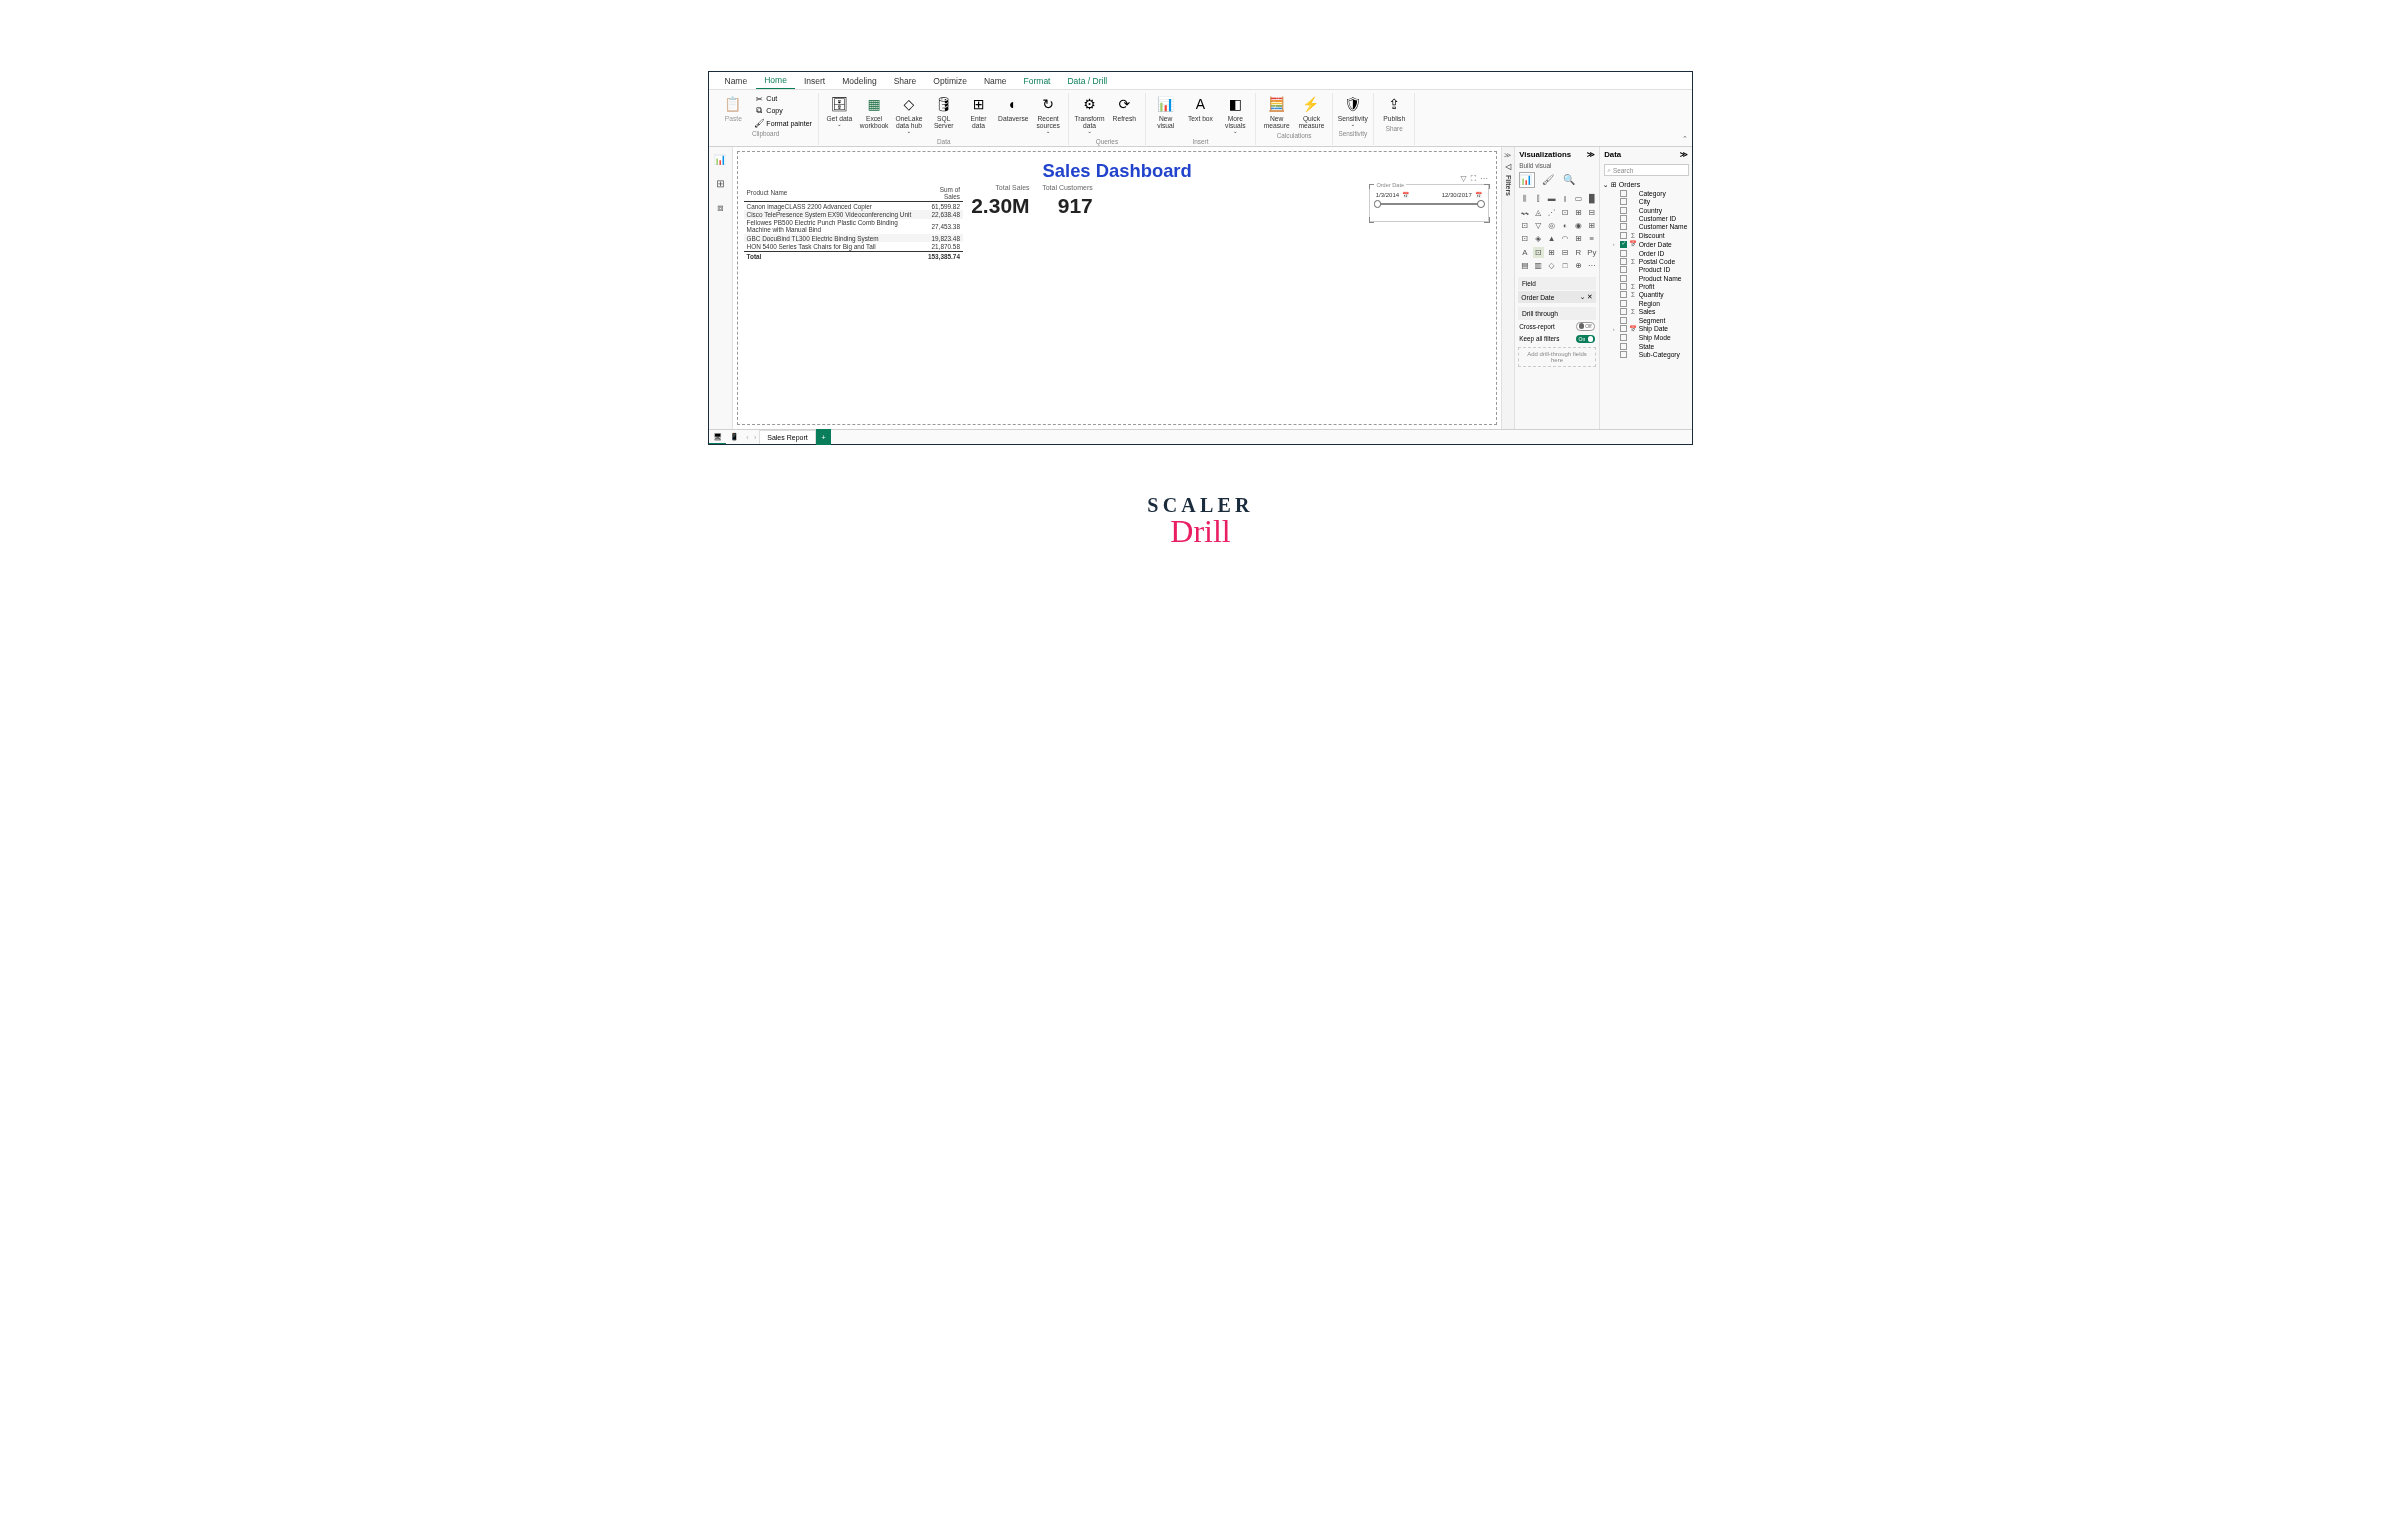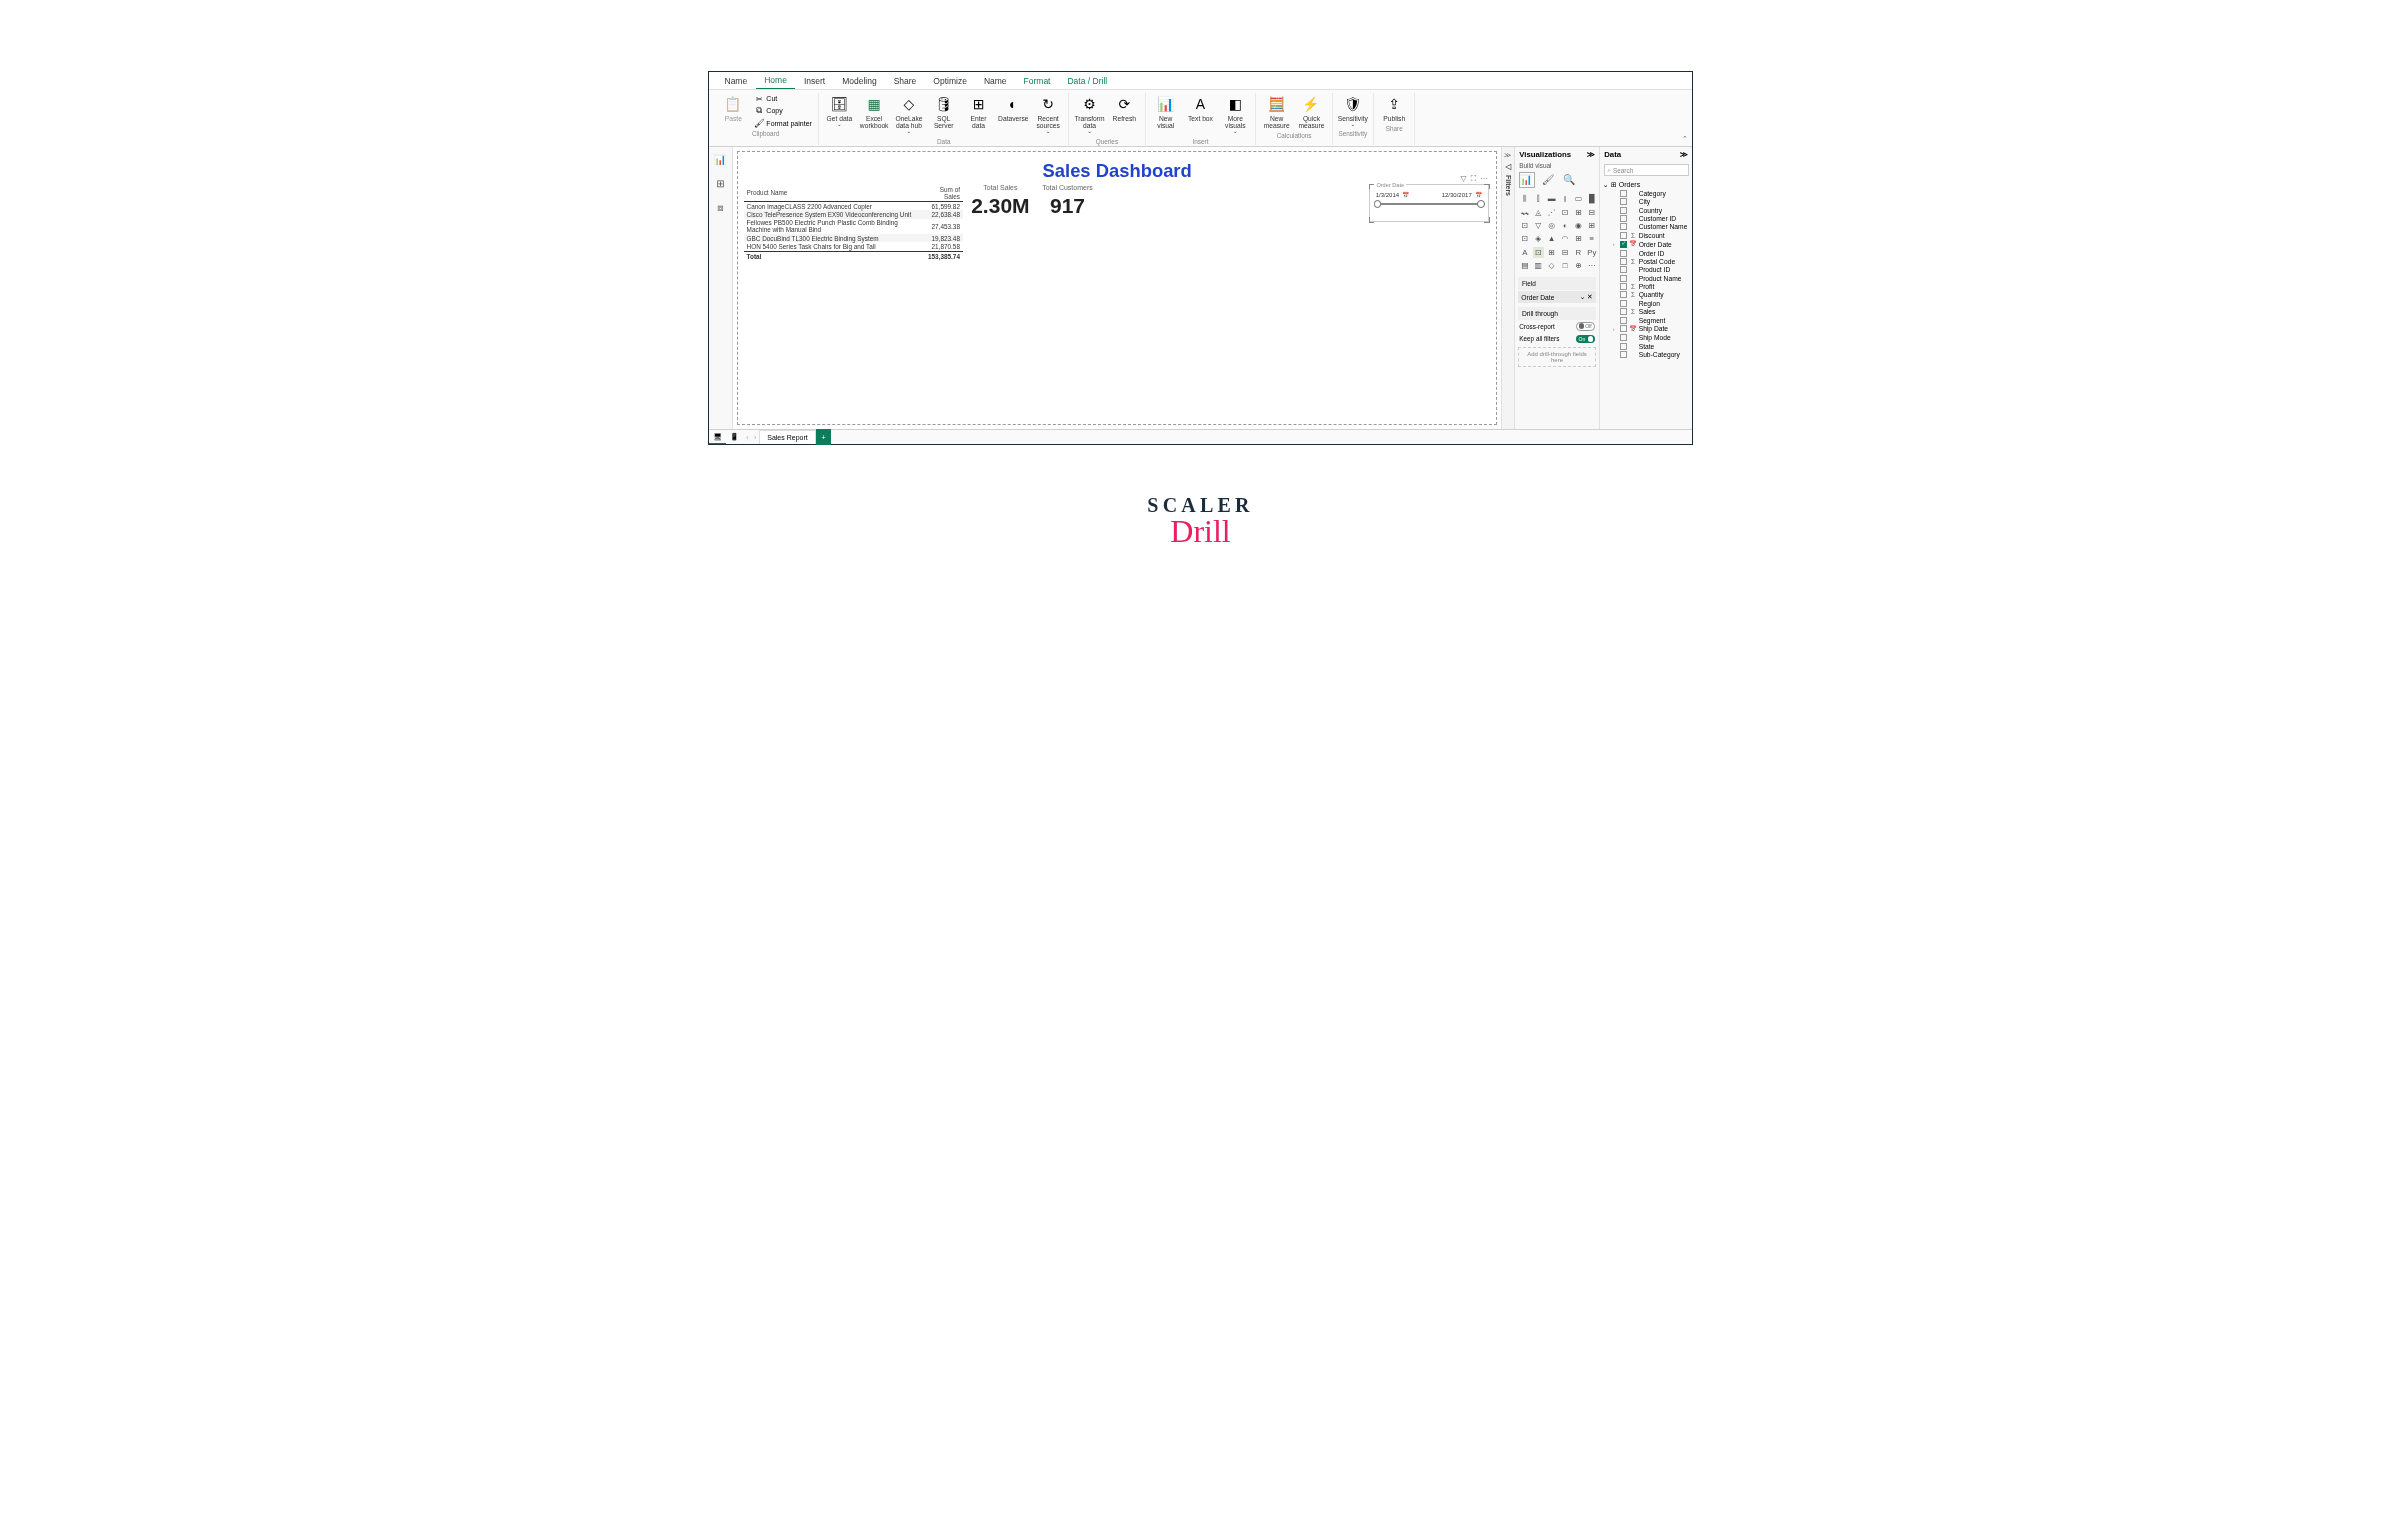--- a/index.html
+++ b/index.html
@@ -40,21 +40,21 @@
 .table-visual { position: absolute; left: 5.6px; top: 32px; width: 219px; font-size: 6.4px; }
 .table-visual table { width: 100%; border-collapse: collapse; }
 .table-visual th { text-align: left; border-bottom: 0.7px solid #333; padding: 1.4px 2.8px; font-weight: normal; color: #444; }
 .table-visual th:last-child { text-align: right; }
 .table-visual td { padding: 0.7px 2.8px; color: #333; }
 .table-visual td:last-child { text-align: right; }
 .table-visual tr.alt { background: #f4f4f4; }
 .table-visual tr.total td { font-weight: bold; border-top: 0.7px solid #333; }
 
 
-.card { position: absolute; top: 32px; text-align: center; }
+.card { position: absolute; top: 32px; text-align: right; }
 .card .card-label { font-size: 7px; color: #666; }
 .card .card-value { font-size: 21px; font-weight: 600; color: #222; margin-top: 2.8px; }
 
 
 .slicer { position: absolute; right: 7px; top: 32px; width: 120px; height: 38px; border: 0.7px solid #ccc; font-size: 5.6px; }
 .slicer-handles { position: absolute; top: -11.3px; right: 0; display: flex; gap: 4.2px; font-size: 7.8px; color: #777; }
 .slicer-corner { position: absolute; width: 5.6px; height: 5.6px; border: 0.7px solid #888; }
 .slicer .label { position: absolute; top: -3.5px; left: 4.2px; background: #fff; padding: 0 2.1px; color: #888; font-size: 5.6px; }
 .slicer-dates { display: flex; justify-content: space-between; padding: 5.6px 5.6px 1.4px; font-size: 6px; color: #333; }
 .slicer-track { margin: 4.2px 7px; height: 1.4px; background: #888; position: relative; }

